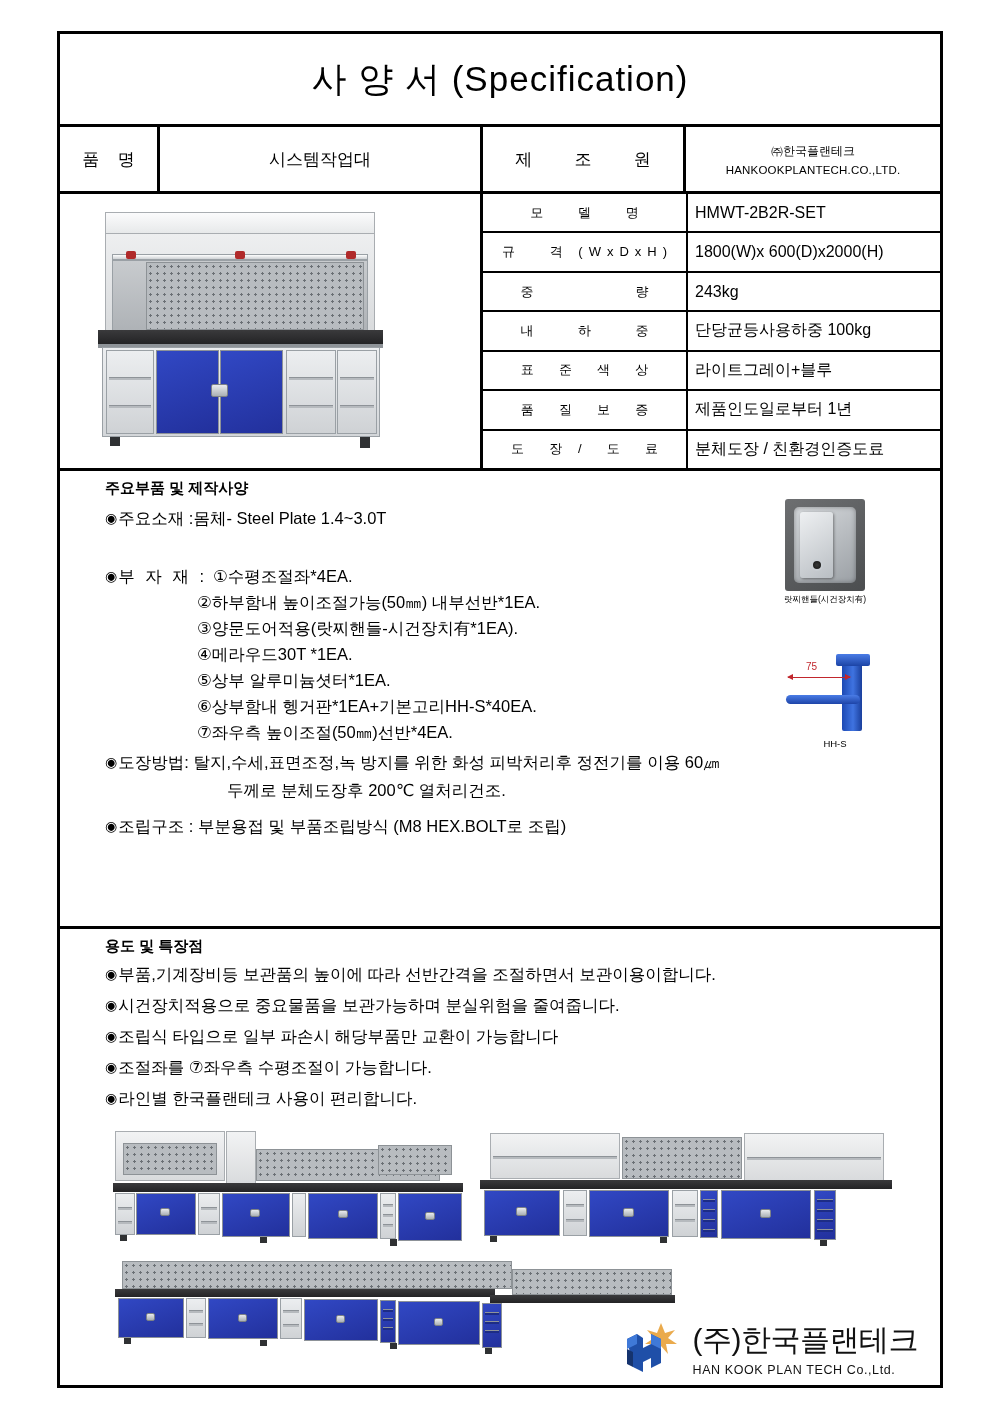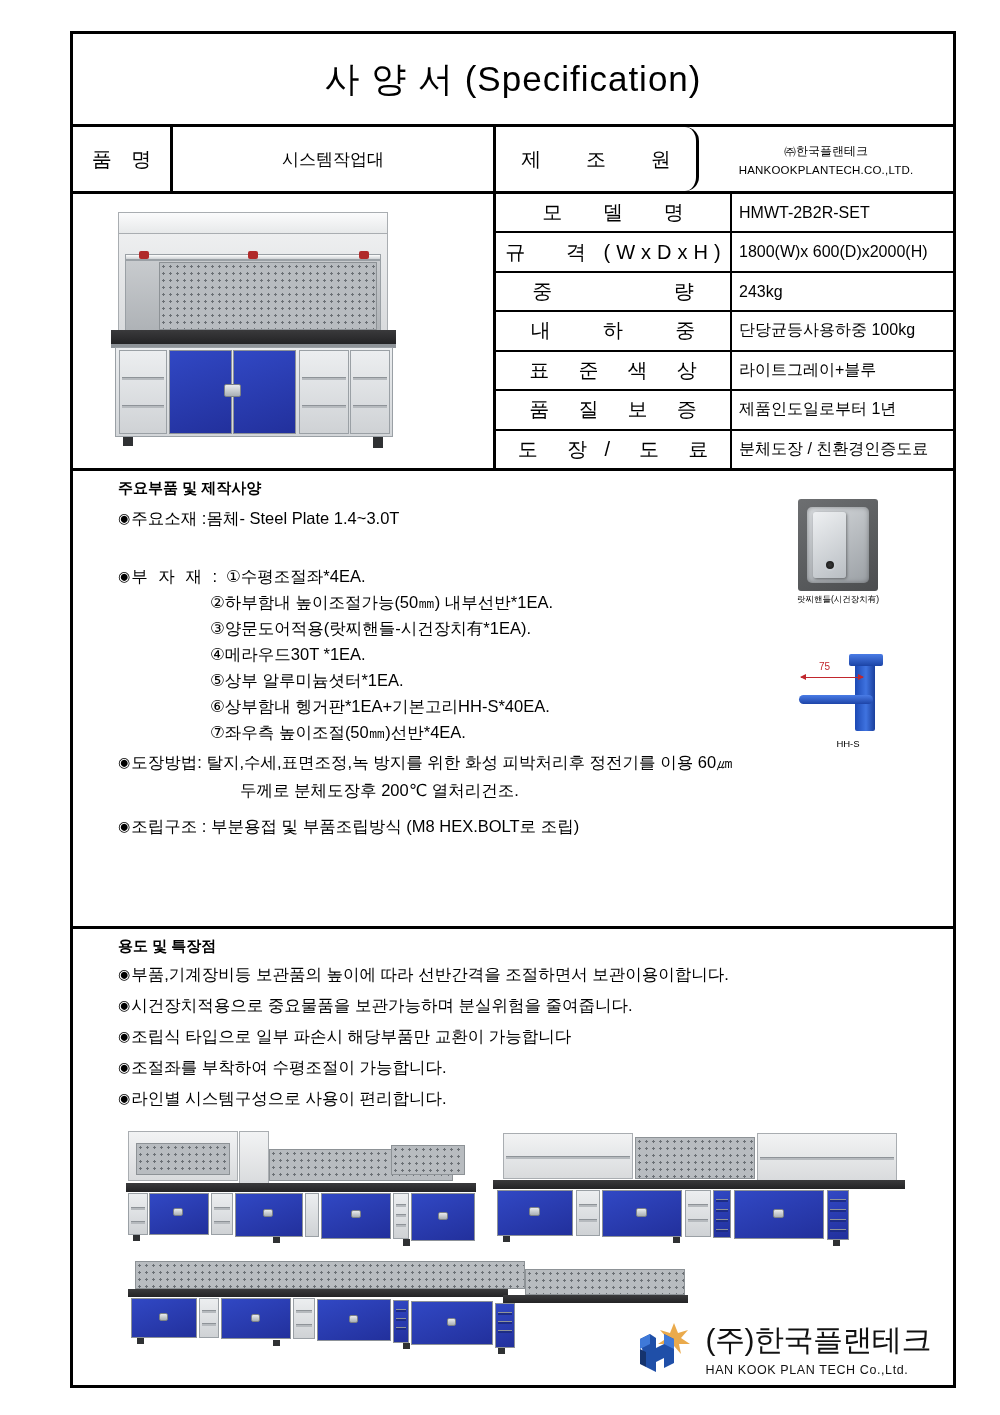--- a/index.html
+++ b/index.html
@@ -7,52 +7,51 @@
     width: 1000px; height: 1415px;
     background: #ffffff;
     font-family: "Liberation Sans", "DejaVu Sans", sans-serif;
   }
   #doc {
     position: absolute;
     left: 57px; top: 31px;
     width: 886px; height: 1357px;
     border: 3px solid #000;
     background: #fff;
-    margin-left: 13px;
   }
   
   .title-band {
     height: 93px;
     border-bottom: 3px solid #000;
     display: flex; align-items: center; justify-content: center;
   }
   .title-band .title {
     font-size: 35px; letter-spacing: 1px; color: #000; white-space: pre;
   }
   
   .id-row { display: flex; height: 67px; border-bottom: 3px solid #000; }
   .cell { display: flex; align-items: center; justify-content: center; }
-  .lbl { font-size: 20px; letter-spacing: 7px; text-indent: 7px; white-space: pre; text-align: center; }
+  .lbl { font-size: 17px; letter-spacing: 7px; text-indent: 7px; white-space: pre; text-align: center; }
   .val { font-size: 17px; white-space: pre; }
   .c-pmlabel { width: 100px; border-right: 3px solid #000; }
   .c-pmvalue { width: 323px; border-right: 3px solid #000; text-align: center; }
-  .c-mflabel { width: 203px; border-right: 3px solid #000; border-radius: 14px; }
+  .c-mflabel { width: 203px; border-right: 3px solid #000; }
   .c-mfvalue { flex: 1; flex-direction: column; gap: 4px; }
   .mf-ko { font-size: 12px; }
   .mf-en { font-size: 11.5px; letter-spacing: .2px; }
   
   .mid { display: flex; height: 277px; border-bottom: 3px solid #000; }
   .img-pane { width: 423px; border-right: 3px solid #000; position: relative; overflow: hidden; }
   .spec-pane { flex: 1; display: flex; flex-direction: column; }
   .spec-row { flex: 1; display: flex; border-bottom: 2px solid #000; }
   .spec-row:last-child { border-bottom: none; }
   .spec-key {
-    width: 236px; border-right: 2px solid #000;
+    width: 205px; border-right: 2px solid #000;
     display: flex; align-items: center; justify-content: center;
-    font-size: 20px; letter-spacing: 6px; text-indent: 6px; white-space: pre;
+    font-size: 13px; letter-spacing: 6px; text-indent: 6px; white-space: pre;
   }
   .spec-val {
     flex: 1; display: flex; align-items: center;
     padding-left: 7px; font-size: 16px; white-space: pre;
   }
   
   .sec { border-bottom: 3px solid #000; position: relative; }
   .sec-head { font-size: 15px; font-weight: bold; padding: 8px 0 4px 45px; }
   .line { font-size: 16.5px; white-space: pre; }
   .body-lines { padding-left: 45px; }
@@ -294,25 +293,25 @@
       <div class="bullet-ln" style="margin-bottom:9px;">
         <span class="bul">◉</span>
         <span class="line">시건장치적용으로 중요물품을 보관가능하며 분실위험을 줄여줍니다.</span>
       </div>
       <div class="bullet-ln" style="margin-bottom:9px;">
         <span class="bul">◉</span>
         <span class="line">조립식 타입으로 일부 파손시 해당부품만 교환이 가능합니다</span>
       </div>
       <div class="bullet-ln" style="margin-bottom:9px;">
         <span class="bul">◉</span>
-        <span class="line">조절좌를 부착하여 수평조절이 가능합니다.</span>
+        <span class="line">조절좌를 ⑦좌우측 수평조절이 가능합니다.</span>
       </div>
       <div class="bullet-ln" style="margin-bottom:9px;">
         <span class="bul">◉</span>
-        <span class="line">라인별 시스템구성으로 사용이 편리합니다.</span>
+        <span class="line">라인별 한국플랜테크 사용이 편리합니다.</span>
       </div>
     </div>
 
     <div class="photos">
 
       <div>
         <div class="wb panel-grey" style="left:55px;top:12px;width:110px;height:50px;"></div>
         <div class="wb panel-peg" style="left:63px;top:24px;width:94px;height:32px;"></div>
         <div class="wb panel-grey" style="left:166px;top:12px;width:30px;height:54px;"></div>
         <div class="wb panel-peg" style="left:196px;top:30px;width:184px;height:32px;"></div>

